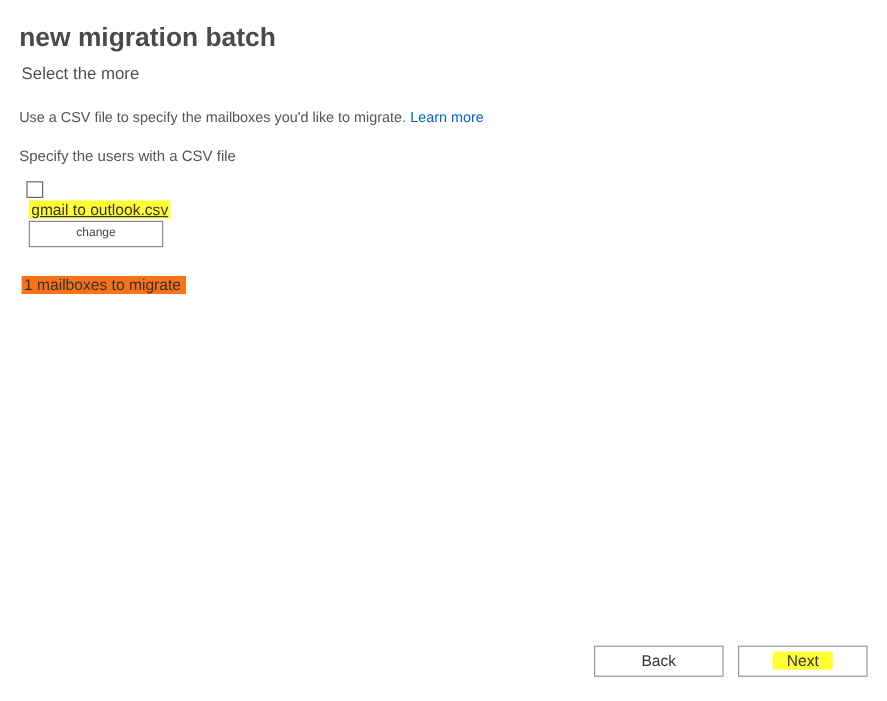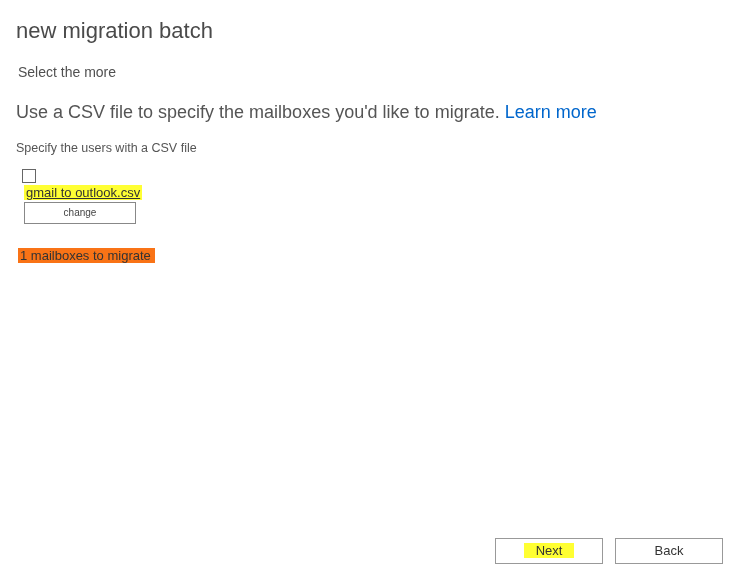--- a/index.html
+++ b/index.html
@@ -8,32 +8,32 @@
       font-size: 13px;
       color: #333;
       background: #fff;
       width: 739px;
       height: 584px;
       position: relative;
       padding: 18px 16px;
     }
     .page-title {
       font-size: 22px;
-      font-weight: 400;
+      font-weight: 700;
       color: #4a4a4a;
-      margin-bottom: 20px;
+      margin-bottom: 9px;
     }
     .sub-title {
       font-size: 14px;
       color: #505050;
       margin-left: 2px;
       margin-bottom: 22px;
     }
     .desc-line {
-      font-size: 18px;
+      font-size: 12px;
       color: #555;
       margin-bottom: 18px;
       margin-left: 0;
     }
     .link {
       color: #0066cc;
       cursor: pointer;
     }
     .specify-line {
       font-size: 12.5px;
@@ -119,20 +119,20 @@
 <div>
   <span class="hl-wrap-file">gmail to outlook.csv</span>
 </div>
 <div class="change-btn">change</div>
 
 <div style="margin-top:24px; margin-left:2px;">
   <span class="hl-wrap-summary">1 mailboxes to migrate</span>
 </div>
 
 <div class="footer">
+  <div class="footer-btn">Back</div>
   <div class="footer-btn next">
     <span class="label-hl">Next</span>
   </div>
-  <div class="footer-btn">Back</div>
 </div>
 
 
 
 
 </body></html>

